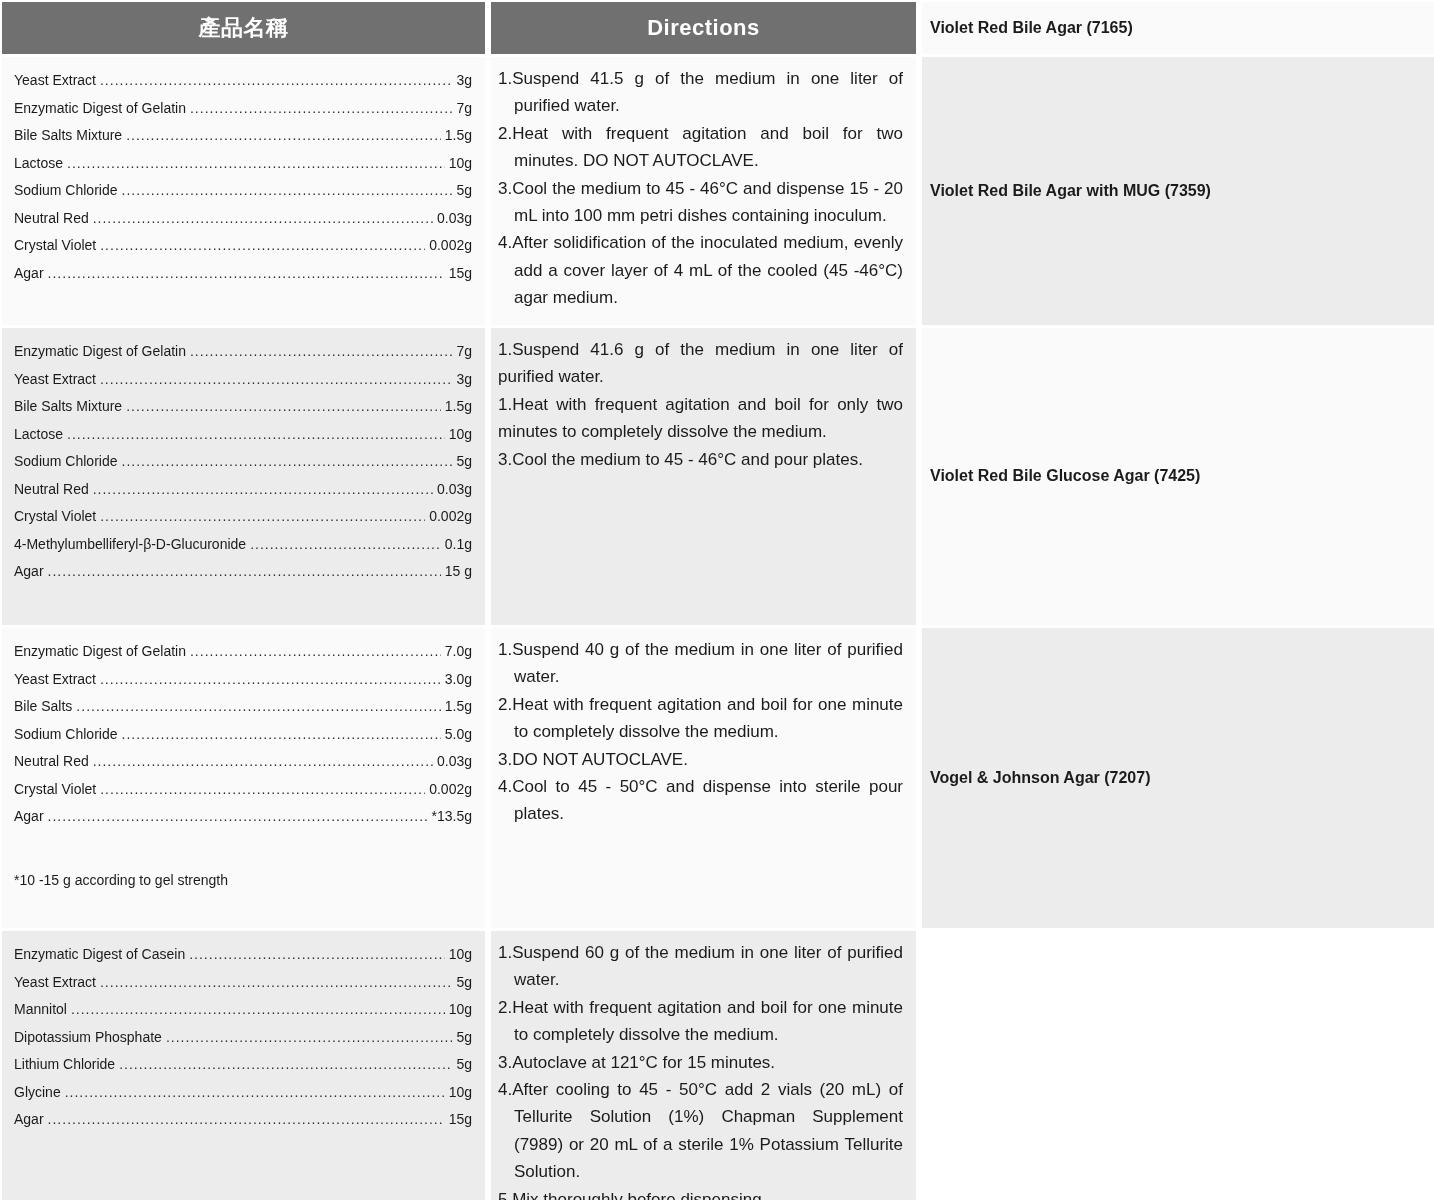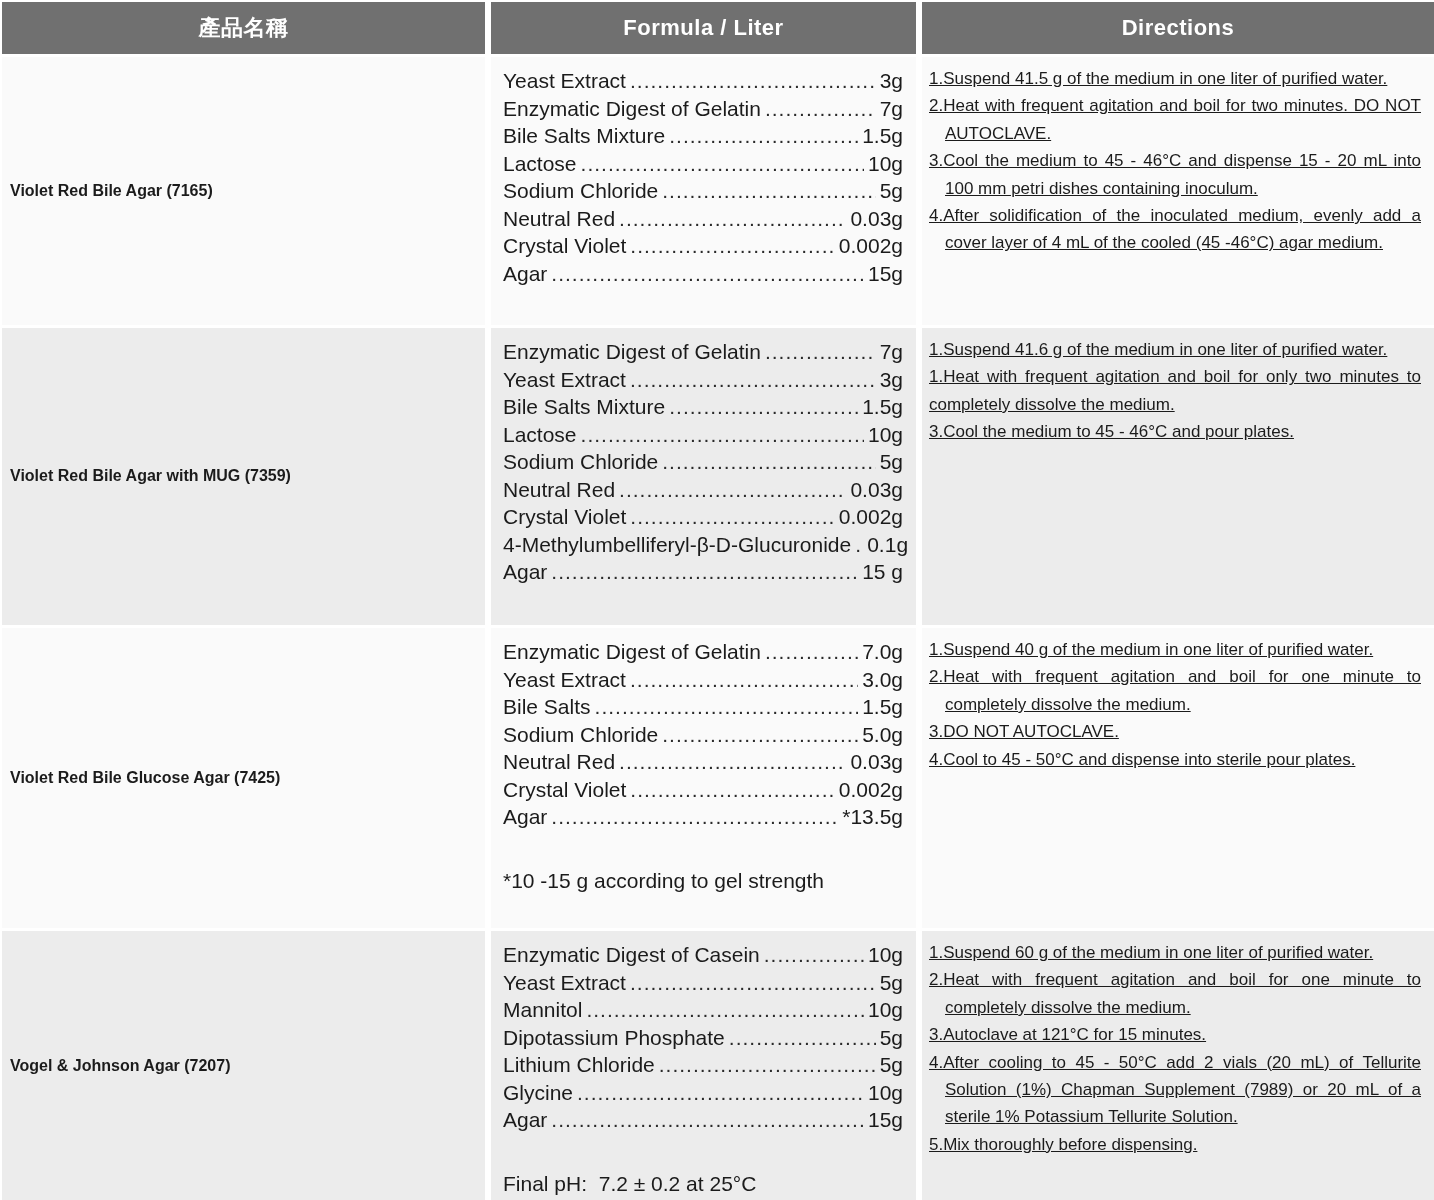--- a/index.html
+++ b/index.html
@@ -32,47 +32,46 @@
   }
   .cell.light{background:var(--row-light);}
   .cell.gray{background:var(--row-gray);}
   .product-cell{
     display:flex;align-items:center;
     padding:0 10px 0 8px;
   }
   .pname{font-size:16px;font-weight:bold;line-height:1.3;}
   .formula-cell{
     padding:10px 13px 0 12px;
-    font-size:21px;line-height:27.5px;
+    font-size:14px;line-height:27.5px;
   }
   .fitem{display:flex;align-items:baseline;}
   .fname{white-space:nowrap;}
   .fdots{
     flex:1 1 auto;overflow:hidden;white-space:nowrap;
     min-width:8px;margin:0 4px;color:#2a2a2a;
   }
   .fdots::after{
     content:"........................................................................................................................................................................................";
     letter-spacing:1px;
   }
   .fvalue{white-space:nowrap;}
   .fnote{white-space:pre-wrap;margin-top:36px;}
   .directions-cell{
     padding:8px 13px 0 7px;
     font-size:17px;line-height:27.4px;
   }
-  .step{margin:0;text-align:justify;text-decoration:underline;}
+  .step{margin:0;text-align:justify;}
   .step.hang{padding-left:16px;text-indent:-16px;}
 </style>
 </head>
 <body>
 
 <div class="grid" id="grid">
   <div class="hcell">產品名稱</div>
-  <div class="hcell">Formula / Liter</div>
   <div class="hcell">Directions</div>
 <div class="cell product-cell light">
       <div class="pname">Violet Red Bile Agar (7165)</div>
     </div>
     <div class="cell formula-cell light">
       <div class="fitem">
         <span class="fname">Yeast Extract</span>
         <span class="fdots"></span>
         <span class="fvalue">3g</span>
       </div>
@@ -255,21 +254,20 @@
       <div class="fitem">
         <span class="fname">Glycine</span>
         <span class="fdots"></span>
         <span class="fvalue">10g</span>
       </div>
       <div class="fitem">
         <span class="fname">Agar</span>
         <span class="fdots"></span>
         <span class="fvalue">15g</span>
       </div>
-      <div class="fnote">Final pH:  7.2 ± 0.2 at 25°C</div>
     </div>
     <div class="cell directions-cell gray">
       <p class="step hang">1.Suspend 60 g of the medium in one liter of purified water.</p>
       <p class="step hang">2.Heat with frequent agitation and boil for one minute to completely dissolve the medium.</p>
       <p class="step hang">3.Autoclave at 121°C for 15 minutes.</p>
       <p class="step hang">4.After cooling to 45 - 50°C add 2 vials (20 mL) of Tellurite Solution (1%) Chapman Supplement (7989) or 20 mL of a sterile 1% Potassium Tellurite Solution.</p>
       <p class="step hang">5.Mix thoroughly before dispensing.</p>
     </div>
   </div>
 

